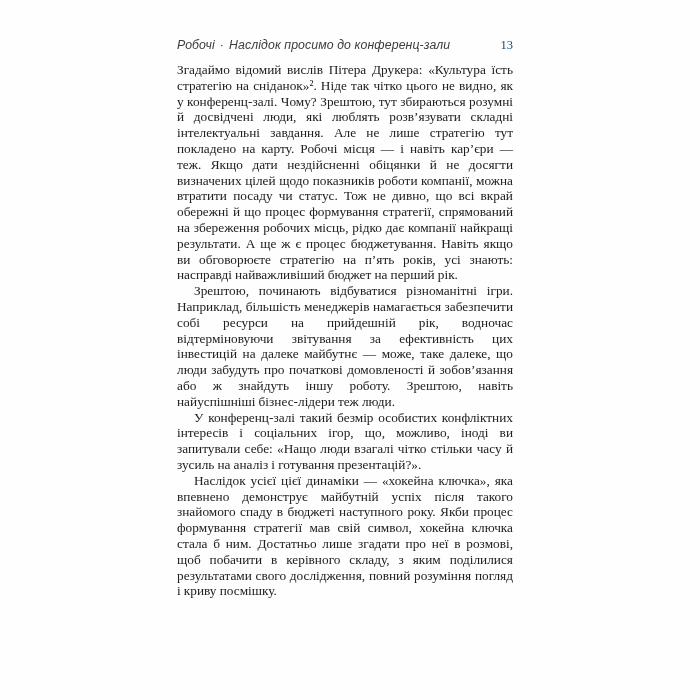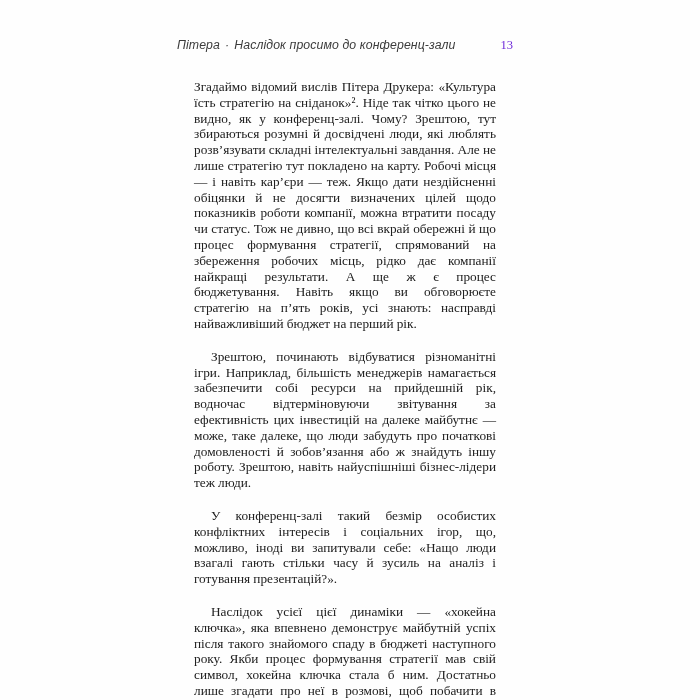--- a/index.html
+++ b/index.html
@@ -33,52 +33,52 @@
     letter-spacing: 0.1px;
     white-space: nowrap;
   }
   .head-left .sep {
     margin: 0 5px;
   }
   .page-number {
     font-family: "Liberation Serif", "DejaVu Serif", serif;
     font-style: normal;
     font-size: 12.5px;
-    color: #6d28d9;
+    color: #0c4a6e;
   }
   .text-block {
     position: absolute;
     top: 62px;
     left: 177px;
     width: 336px;
   }
   .text-block p {
-    margin: 17px;
+    margin: 0;
     font-size: 13.3px;
     line-height: 15.8px;
     text-align: justify;
     word-spacing: -0.2px;
   }
   .text-block p.indent {
     text-indent: 17px;
   }
 </style>
 </head>
 <body>
 
 <div class="page">
 
   <header class="running-head">
     <div class="head-left">
-      <span>Пітера</span><span class="sep">·</span><span>Наслідок просимо до конференц-зали</span>
+      <span>Робочі</span><span class="sep">·</span><span>Наслідок просимо до конференц-зали</span>
     </div>
     <div class="page-number">13</div>
   </header>
 
   <main class="text-block">
     <p>Згадаймо відомий вислів Пітера Друкера: «Культура їсть стратегію на сніданок»². Ніде так чітко цього не видно, як у конференц-залі. Чому? Зрештою, тут збираються розумні й досвідчені люди, які люблять розв’язувати складні інтелектуальні завдання. Але не лише стратегію тут покладено на карту. Робочі місця — і навіть кар’єри — теж. Якщо дати нездійсненні обіцянки й не досягти визначених цілей щодо показників роботи компанії, можна втратити посаду чи статус. Тож не дивно, що всі вкрай обережні й що процес формування стратегії, спрямований на збереження робочих місць, рідко дає компанії найкращі результати. А ще ж є процес бюджетування. Навіть якщо ви обговорюєте стратегію на п’ять років, усі знають: насправді найважливіший бюджет на перший рік.</p>
     <p class="indent">Зрештою, починають відбуватися різноманітні ігри. Наприклад, більшість менеджерів намагається забезпечити собі ресурси на прийдешній рік, водночас відтерміновуючи звітування за ефективність цих інвестицій на далеке майбутнє — може, таке далеке, що люди забудуть про початкові домовленості й зобов’язання або ж знайдуть іншу роботу. Зрештою, навіть найуспішніші бізнес-лідери теж люди.</p>
-    <p class="indent">У конференц-залі такий безмір особистих конфліктних інтересів і соціальних ігор, що, можливо, іноді ви запитували себе: «Нащо люди взагалі гають стільки часу й зусиль на аналіз і готування презентацій?».</p>
+    <p class="indent">У конференц-залі такий безмір особистих конфліктних інтересів і соціальних ігор, що, можливо, іноді ви запитували себе: «Нащо люди взагалі чітко стільки часу й зусиль на аналіз і готування презентацій?».</p>
     <p class="indent">Наслідок усієї цієї динаміки — «хокейна ключка», яка впевнено демонструє майбутній успіх після такого знайомого спаду в бюджеті наступного року. Якби процес формування стратегії мав свій символ, хокейна ключка стала б ним. Достатньо лише згадати про неї в розмові, щоб побачити в керівного складу, з яким поділилися результатами свого дослідження, повний розуміння погляд і криву посмішку.</p>
 
   </main>
 
 </div>
 
 </body></html>

